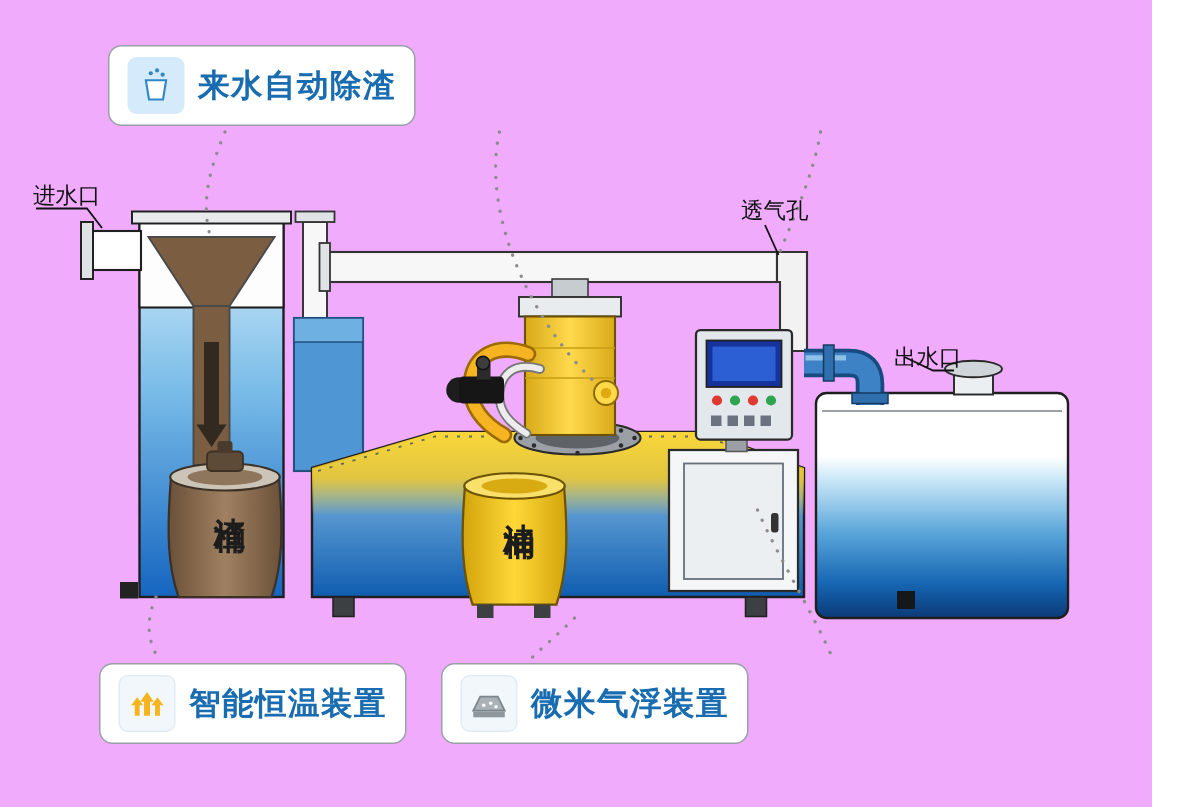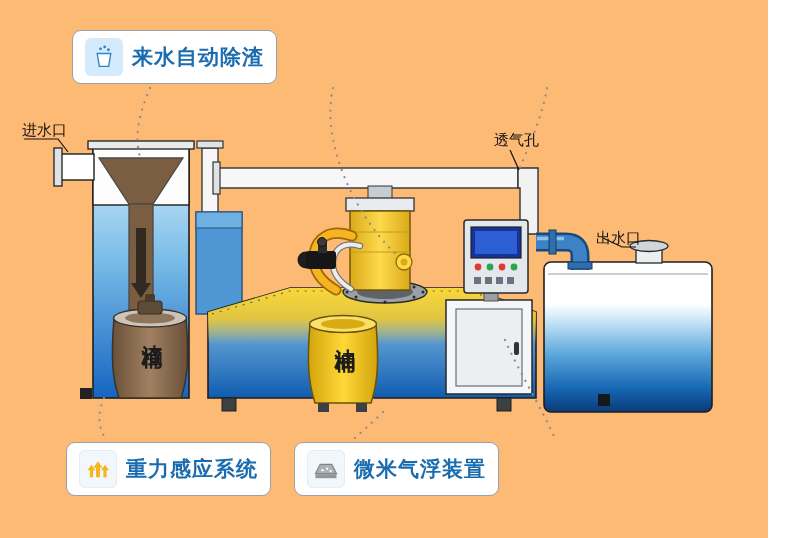--- a/index.html
+++ b/index.html
@@ -1,18 +1,18 @@
 <!DOCTYPE html>
 <html><head>
 <meta charset="utf-8">
 <style>
   * { margin:0; padding:0; box-sizing:border-box; }
   html,body { width:790px; height:538px; background:#fff;
     font-family:"Liberation Sans","DejaVu Sans",sans-serif; overflow:hidden; }
-  .canvas { position:relative; width:768px; height:538px; background:#fdba74; }
+  .canvas { position:relative; width:768px; height:538px; background:#f0abfc; }
   .machine { position:absolute; left:0; top:0; width:790px; height:538px; }
 
   .pill { position:absolute; display:inline-flex; align-items:center; gap:9px;
     padding:7px 12px; border:1.6px solid #9aa0a6; border-radius:9px;
     background:#fff; z-index:3; }
   .pill .txt { font-size:21px; font-weight:700; color:#1a6cb0;
     letter-spacing:1px; white-space:nowrap; }
   .ic { width:38px; height:38px; border-radius:6px; display:flex;
     align-items:center; justify-content:center; flex:0 0 auto; }
   .ic svg { width:28px; height:28px; }
@@ -217,21 +217,21 @@
 
 
   <div class="pill" style="left:66px;top:442px">
     <span class="ic ic-light">
       <svg viewBox="0 0 24 24" fill="#f6b41f">
         <path d="M5 19 v-6 h-2 l3.4-4.6 L9.8 13 h-2 v6 z"></path>
         <path d="M10.3 19 v-8 h-2.2 l3.9-5.6 L15.9 11 h-2.2 v8 z"></path>
         <path d="M16.6 19 v-6 h-2 l3.4-4.6 L21.4 13 h-2 v6 z"></path>
       </svg>
     </span>
-    <span class="txt">重力感应系统</span>
+    <span class="txt">智能恒温装置</span>
   </div>
 
   <div class="pill" style="left:294px;top:442px">
     <span class="ic ic-light">
       <svg viewBox="0 0 24 24">
           <path d="M7 8 h10 l4 8 H3 Z" fill="#aab2b8" stroke="#7d858b" stroke-width="1"></path>
       <rect x="3" y="16.5" width="18" height="3.4" fill="#8f979d"></rect>
       <circle cx="9" cy="13" r="1" fill="#fff"></circle>
           <circle cx="13" cy="11.8" r="1" fill="#fff"></circle>
       <circle cx="16" cy="13.8" r="1" fill="#fff"></circle>

